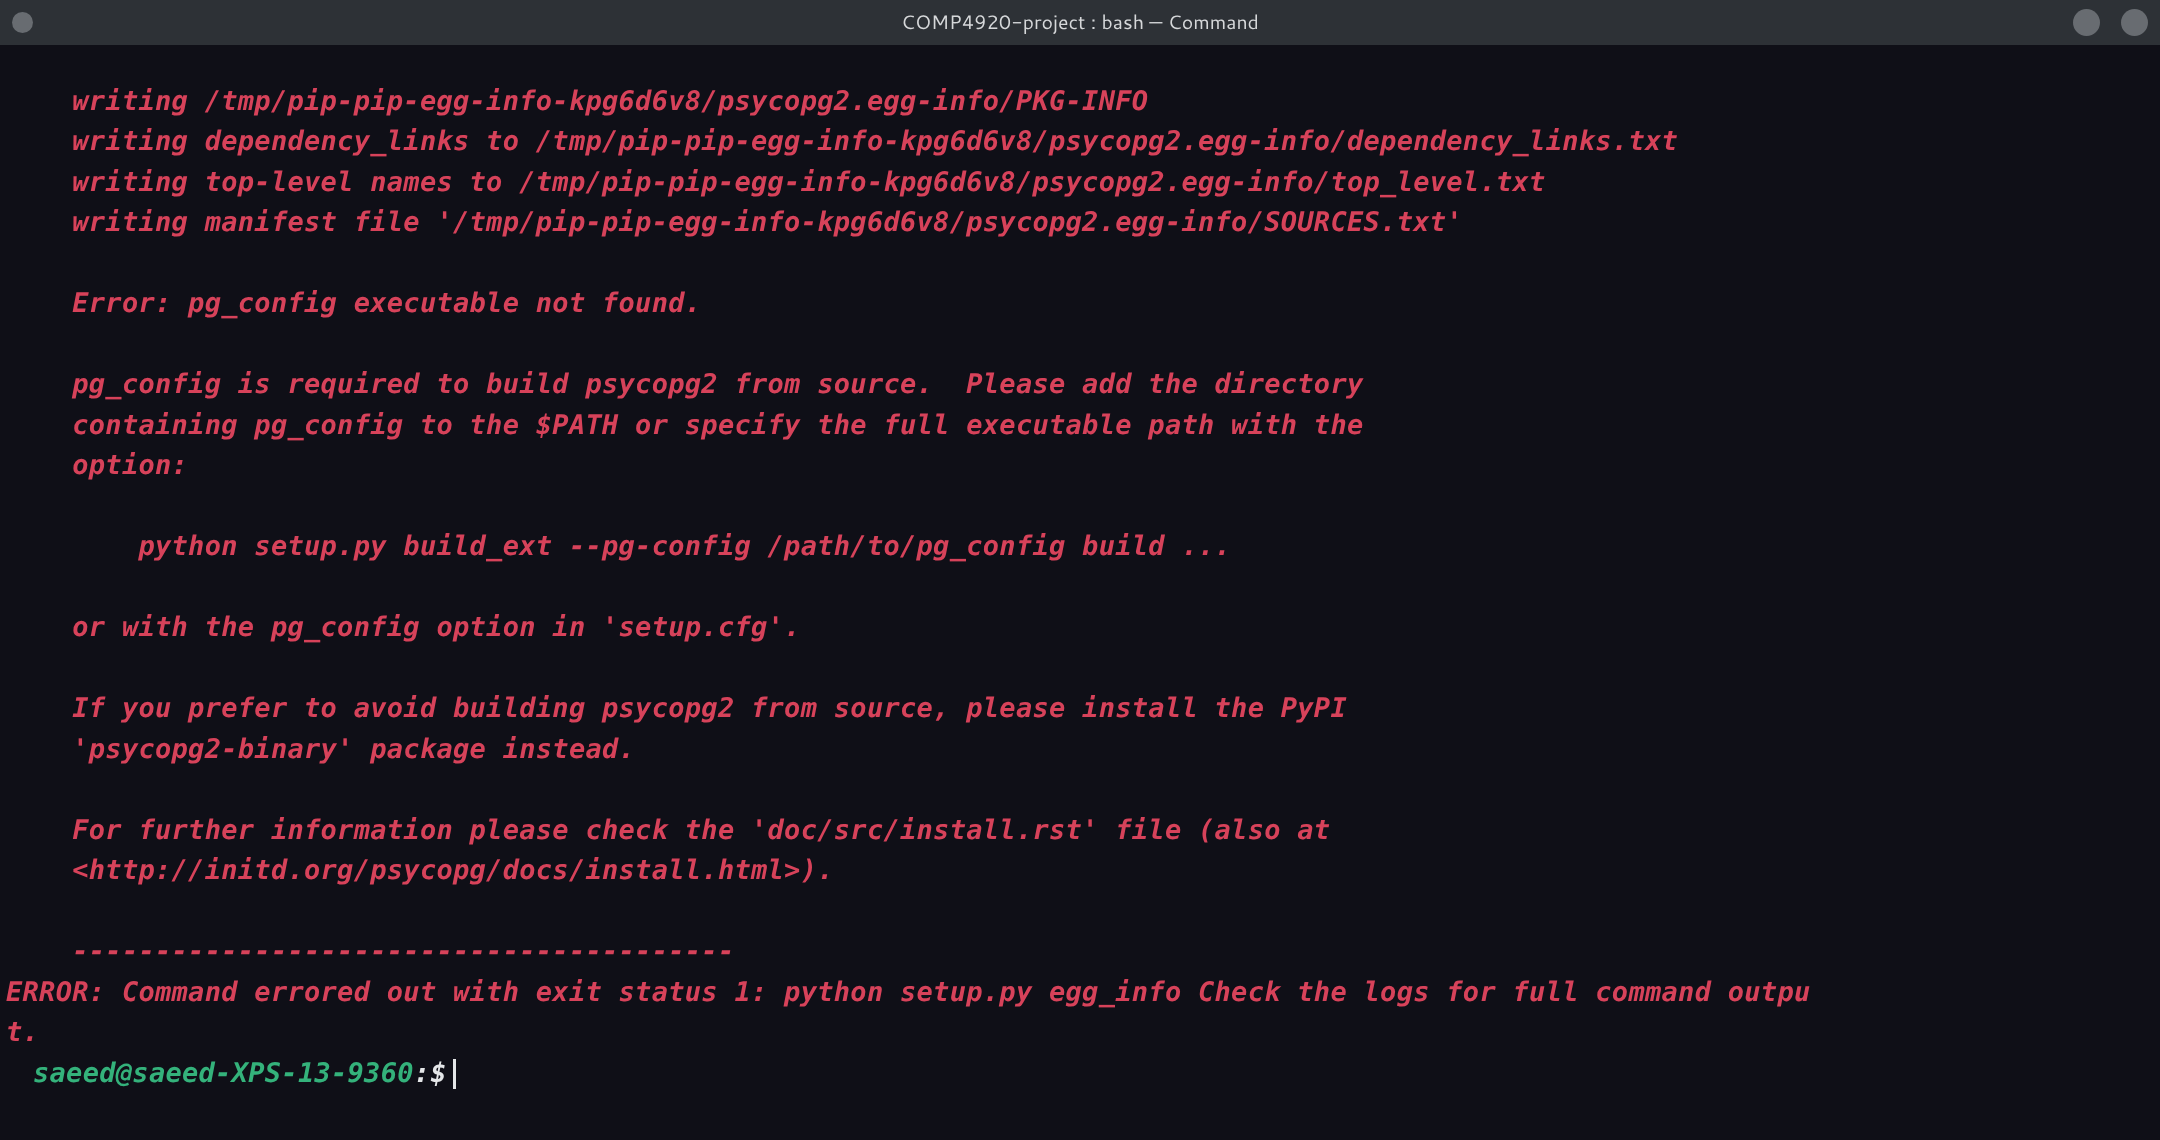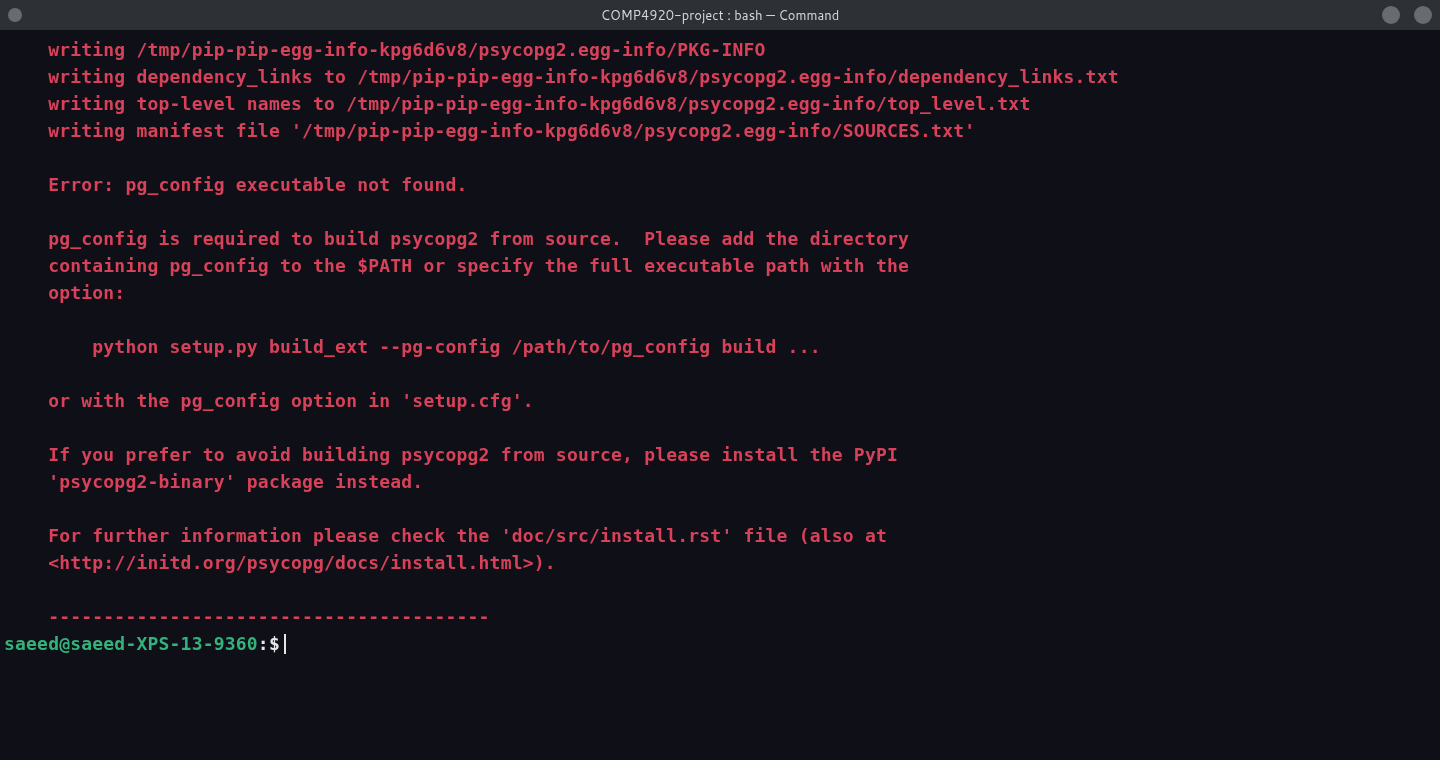--- a/index.html
+++ b/index.html
@@ -44,33 +44,34 @@
     display: flex; gap: 14px;
   }
   .title-right .dot {
     width: 18px; height: 18px; border-radius: 50%;
     background: var(--dot);
   }
   .terminal {
     width: 100%;
     height: calc(100% - 30px);
     background: var(--term-bg);
-    padding: 6px 4px 4px 4px;
+    padding: 24px 4px 4px 4px;
     font-size: 18px;
     line-height: 27px;
     letter-spacing: 0.2px;
+    font-style: italic;
   }
   pre.out {
     margin: 0;
     white-space: pre;
     font-family: inherit;
   }
   .red { color: var(--red); font-weight: 600; }
   .white { color: var(--white); font-weight: 600; }
-  .green { color: var(--green); font-weight: 700; }
+  .green { color: var(--green); font-weight: 700; margin-left: 18px; }
   .blue { color: var(--blue); font-weight: 700; }
   .prompt-line {
     display: flex;
     align-items: center;
     font-family: inherit;
     font-size: 18px;
     line-height: 27px;
   }
   .cursor {
     display: inline-block;
@@ -108,19 +109,21 @@
 
     or with the pg_config option in 'setup.cfg'.
 
     If you prefer to avoid building psycopg2 from source, please install the PyPI
     'psycopg2-binary' package instead.
 
     For further information please check the 'doc/src/install.rst' file (also at
     &lt;http://initd.org/psycopg/docs/install.html&gt;).
 
     ----------------------------------------</pre>
+  <pre class="out red">ERROR: Command errored out with exit status 1: python setup.py egg_info Check the logs for full command outpu
+t.</pre>
   <div class="prompt-line">
     <span class="green">saeed@saeed-XPS-13-9360</span>
     <span class="white">:</span>
     <span class="white">$</span>
     <span class="cursor"></span>
   </div>
 </div>
 
 </body></html>

